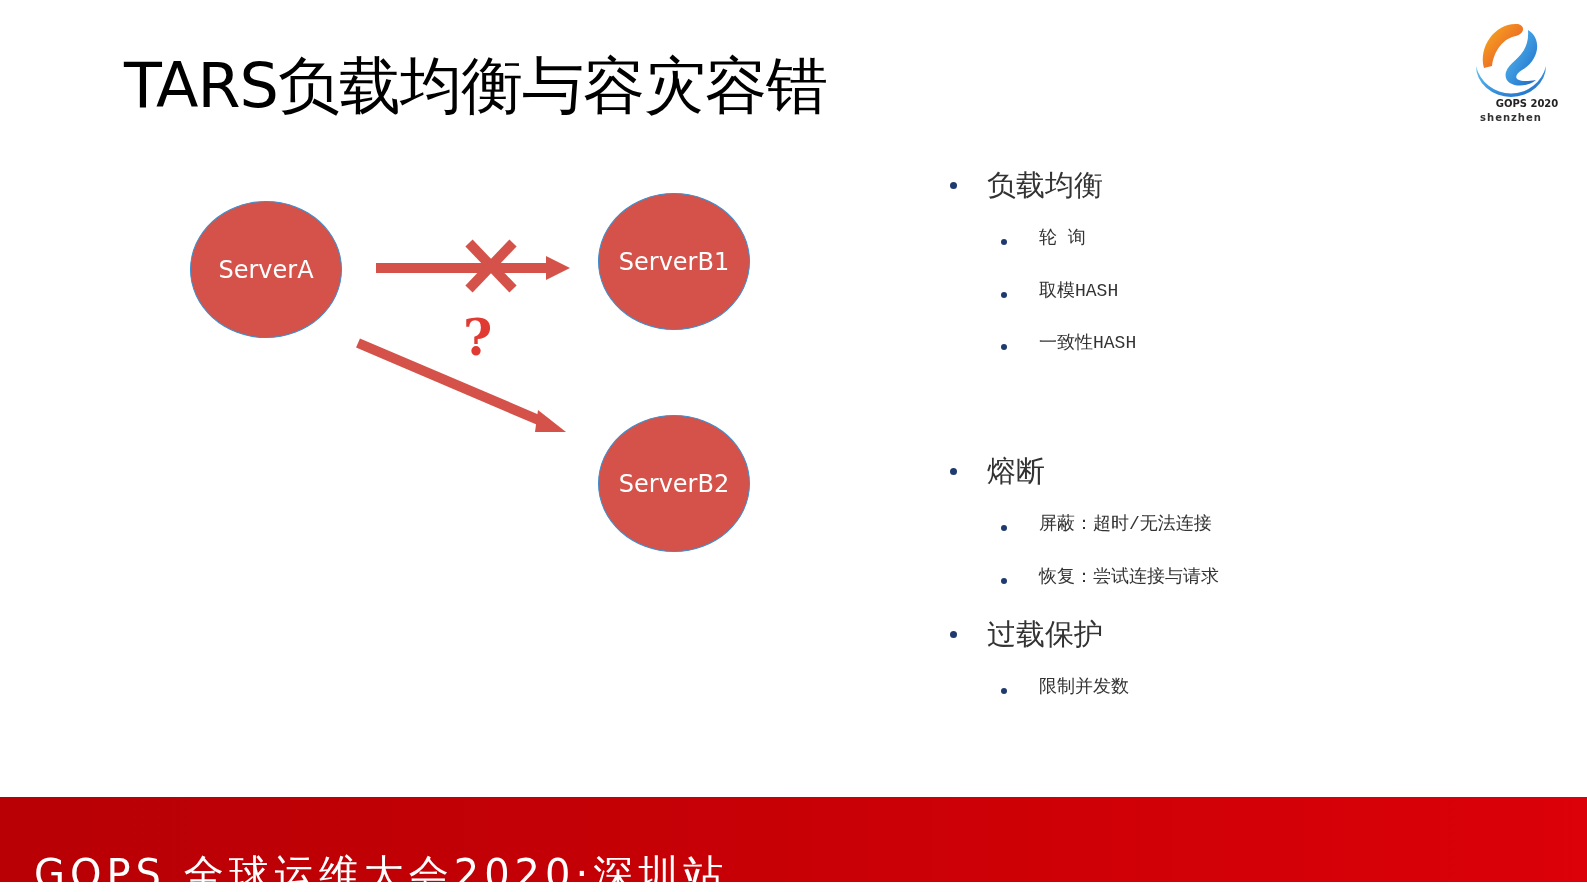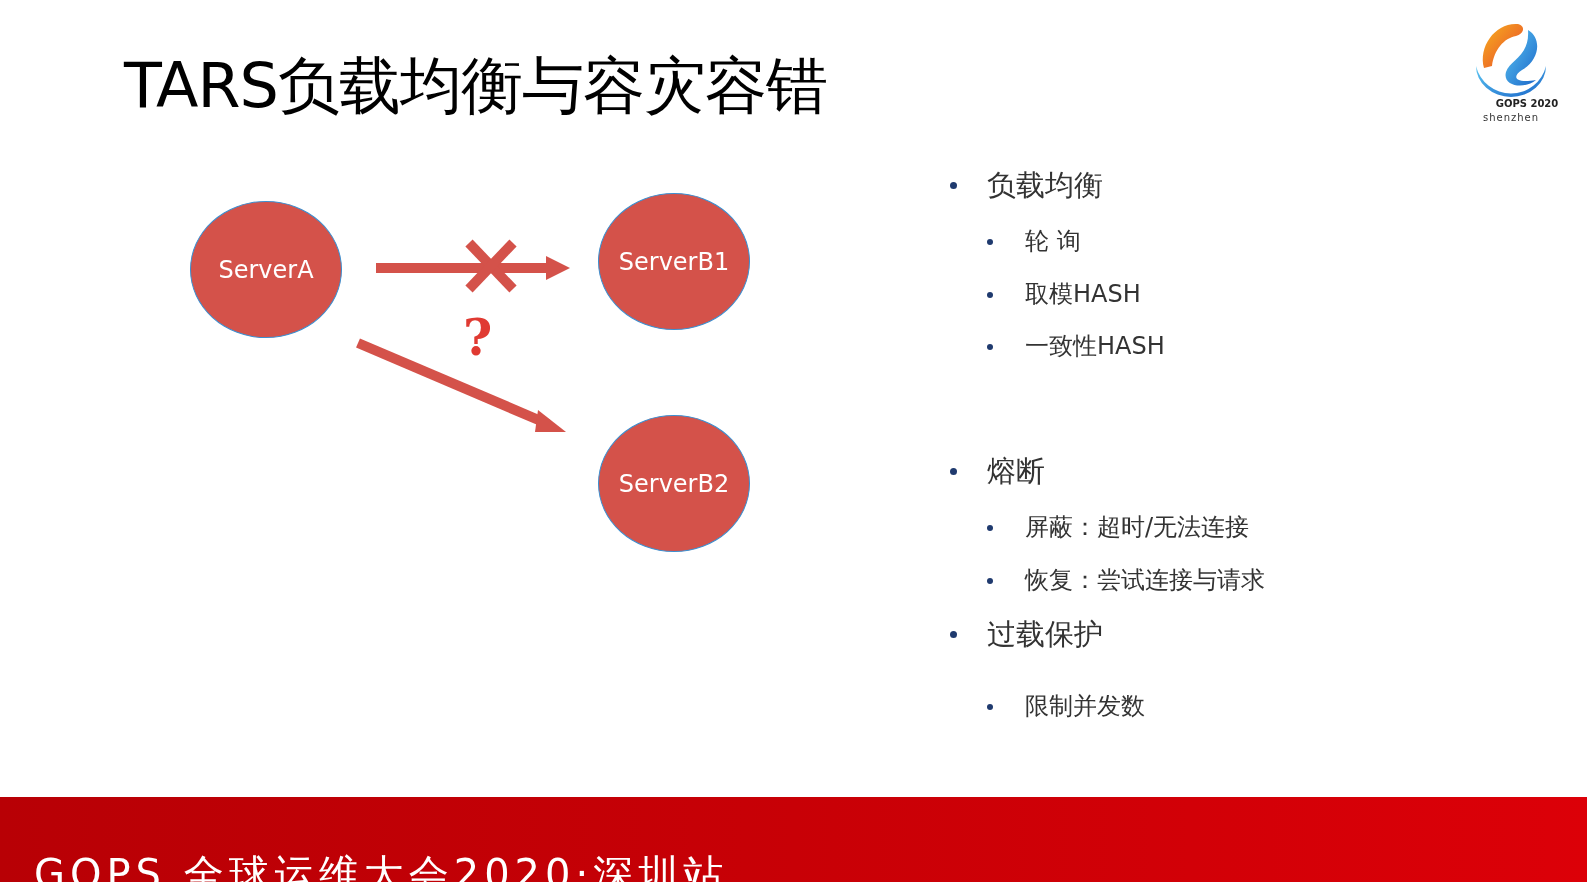--- a/index.html
+++ b/index.html
@@ -9,38 +9,38 @@
       font-family: "DejaVu Sans", "Liberation Sans", sans-serif;
     }
     .title {
       position: absolute; left: 124px; top: 44px;
       font-size: 62px; color: #000; letter-spacing: -1px; white-space: nowrap;
     }
     .logo { position: absolute; left: 1466px; top: 16px; width: 90px; height: 112px; }
     .logo-line1 { position: absolute; left: 16px; top: 82px; width: 90px; text-align: center;
       font-size: 10px; font-weight: bold; color: #222; }
     .logo-line2 { position: absolute; left: 0; top: 96px; width: 90px; text-align: center;
-      font-size: 10px; color: #333; letter-spacing: 1px; }
+      font-size: 10px; color: #333; letter-spacing: 1px; font-weight: bold; }
     .diagram { position: absolute; left: 0; top: 0; width: 900px; height: 790px; }
     .node {
       position: absolute; border-radius: 50%;
       background: #d4524a; border: 1.5px solid #3b8fd0;
       color: #fff; font-size: 24px; line-height: 34px;
       display: flex; flex-direction: row; align-items: center; justify-content: center;
       text-align: center;
     }
     .node span { display: block; }
     .qmark { position: absolute; left: 463px; top: 308px; font-size: 50px; font-weight: bold;
       color: #e03a32; font-family: "DejaVu Serif", serif; }
     .bullets { position: absolute; left: 940px; top: 0; width: 600px; height: 790px; }
     .b { position: absolute; white-space: nowrap; color: #333; }
     .b .dot { position: absolute; width: 6px; height: 6px; border-radius: 50%; background: #1f3a6e; }
     .b.l1 { font-size: 29px; left: 47px; }
     .b.l1 .dot { left: -37px; top: 16px; width: 7px; height: 7px; }
-    .b.l2 { font-size: 24px; left: 85px; }
+    .b.l2 { font-size: 18px; left: 99px; font-family: Liberation Mono, monospace; }
     .b.l2 .dot { left: -38px; top: 14px; }
     .footer {
       position: absolute; left: 0; top: 797px; width: 1587px; height: 85px;
       background: linear-gradient(90deg, #b80005 0%, #c80006 50%, #dc0008 100%);
     }
     .footer-text {
       position: absolute; left: 34px; top: 6px; color: #fff; font-size: 40px;
       letter-spacing: 5px; white-space: nowrap; margin-top: 44px;
     }
   </style>
@@ -130,21 +130,21 @@
     <span>屏蔽：超时/无法连接</span>
   </div>
   <div class="b l2" style="top:564px;">
     <span class="dot"></span>
     <span>恢复：尝试连接与请求</span>
   </div>
   <div class="b l1" style="top:615px;">
     <span class="dot"></span>
     <span>过载保护</span>
   </div>
-  <div class="b l2" style="top:674px;margin-top:16px;">
+  <div class="b l2" style="top:674px;">
     <span class="dot"></span>
     <span>限制并发数</span>
   </div>
 </div>
 
 <div class="footer">
   <div class="footer-text">GOPS 全球运维大会2020·深圳站</div>
 </div>
 
 </body></html>

